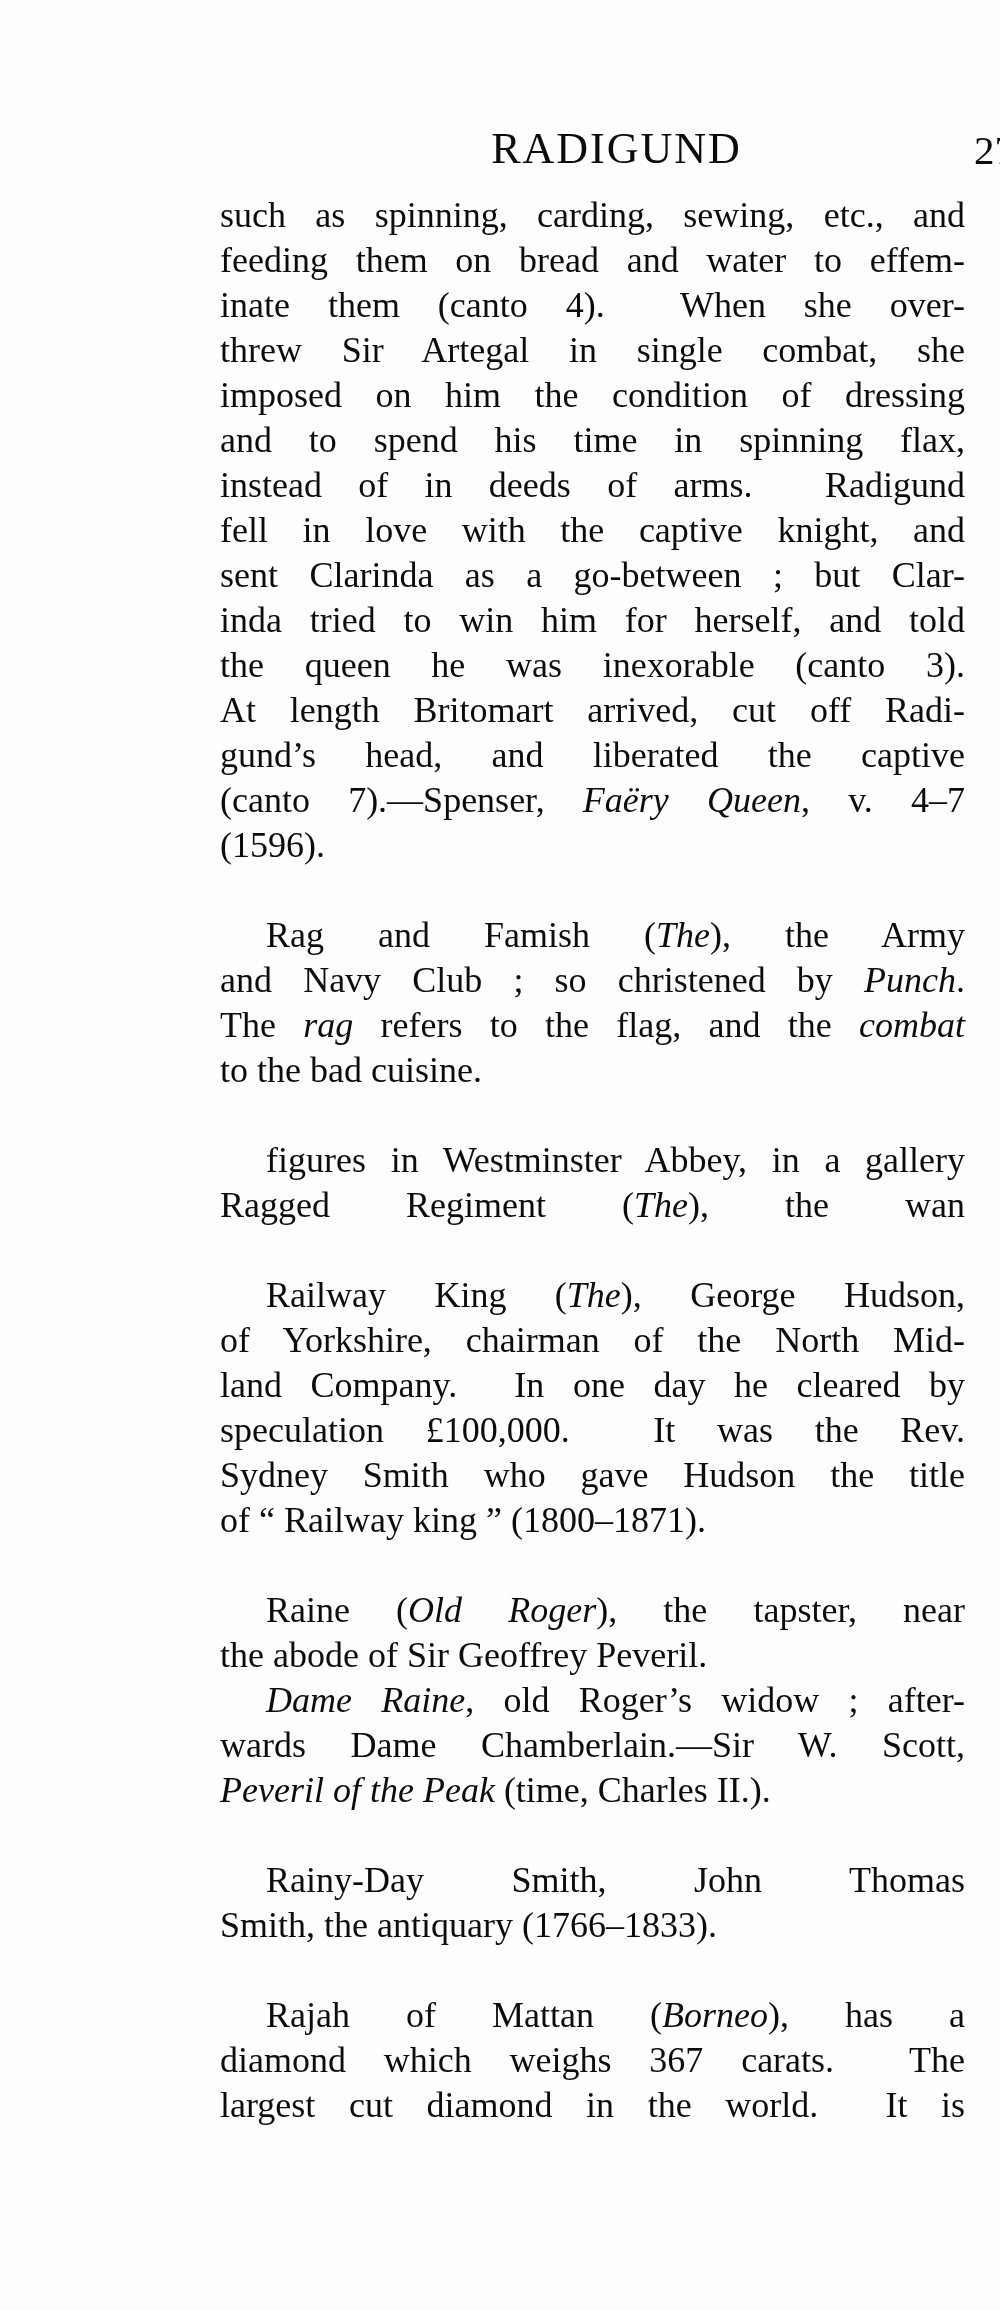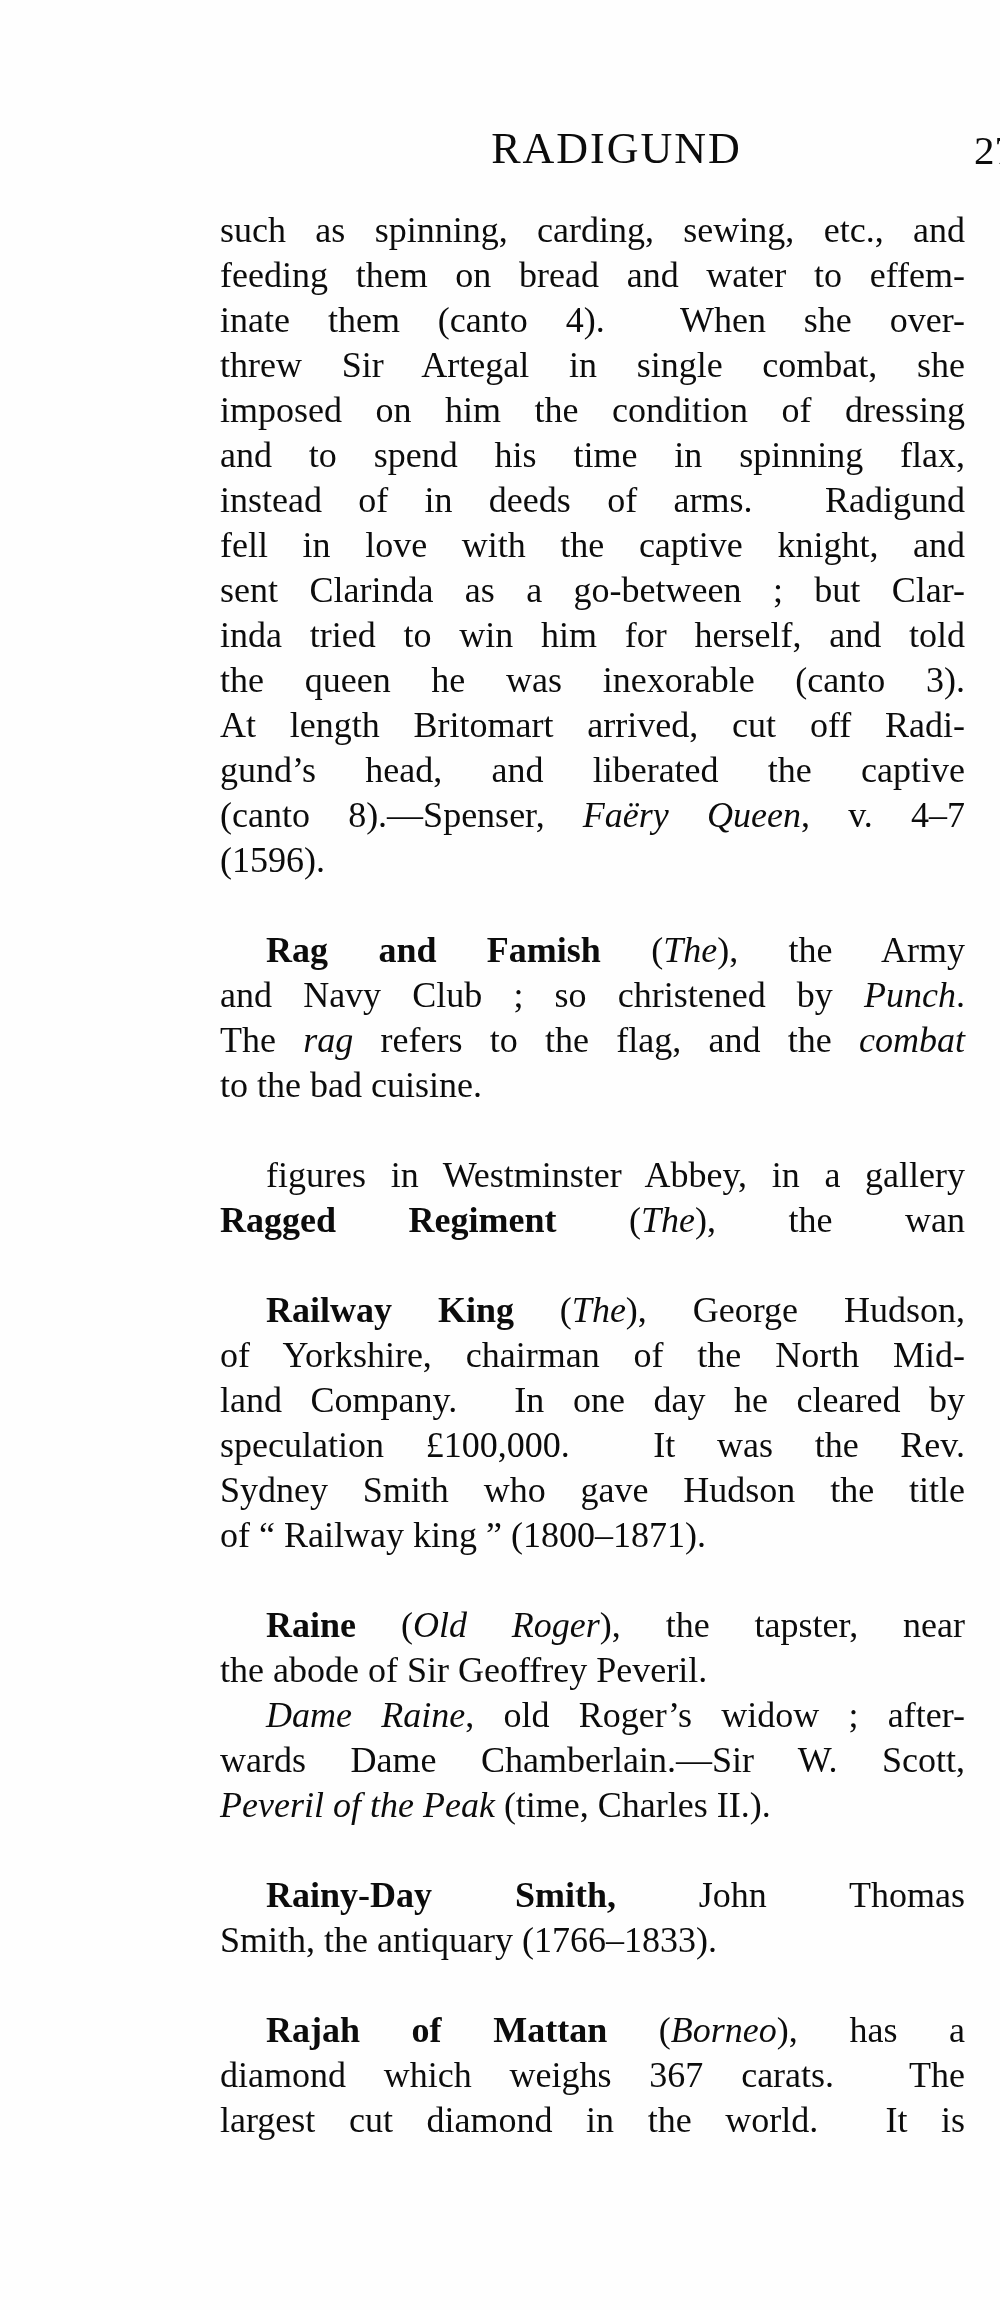--- a/index.html
+++ b/index.html
@@ -23,39 +23,39 @@
   .header-title{
     font-size:44px;line-height:44px;letter-spacing:2px;
     white-space:nowrap;
     margin-left:48px;
   }
   .page-number{
     position:absolute;left:974px;top:130px;
     font-size:41px;line-height:41px;white-space:nowrap;
   }
   .content{
-    position:absolute;left:220px;top:208px;width:745px;
+    position:absolute;left:220px;top:193px;width:745px;
     font-size:36px;line-height:45px;
   }
   .para{margin:0;}
   .para.gap{margin-top:45px;}
   .line{
     text-align:justify;
     text-align-last:justify;
     -moz-text-align-last:justify;
     white-space:normal;
     height:45px;
     overflow:visible;
   }
   .line.last{
     text-align-last:left;
     -moz-text-align-last:left;
   }
   .para.indent .line:first-child{text-indent:46px;}
-  .b{font-weight:bold;}
+  .b{font-weight:normal;}
   .i{font-style:italic;}
 </style>
 </head>
 <body>
 
 <div class="page">
   <div class="running-header">
     <span class="header-title">RADIGUND</span>
   </div>
   <span class="page-number">27</span>
@@ -67,21 +67,21 @@
         <div class="line"><span>threw Sir Artegal in single combat, she</span></div>
         <div class="line"><span>imposed on him the condition of dressing</span></div>
         <div class="line"><span>and to spend his time in spinning flax,</span></div>
         <div class="line"><span>instead of in deeds of arms.&nbsp; Radigund</span></div>
         <div class="line"><span>fell in love with the captive knight, and</span></div>
         <div class="line"><span>sent Clarinda as a go-between&nbsp;; but Clar-</span></div>
         <div class="line"><span>inda tried to win him for herself, and told</span></div>
         <div class="line"><span>the queen he was inexorable (canto 3).</span></div>
         <div class="line"><span>At length Britomart arrived, cut off Radi-</span></div>
         <div class="line"><span>gund’s head, and liberated the captive</span></div>
-        <div class="line"><span>(canto 8).—Spenser, </span><span class="i">Faëry Queen</span><span>, v. 4–7</span></div>
+        <div class="line"><span>(canto 7).—Spenser, </span><span class="i">Faëry Queen</span><span>, v. 4–7</span></div>
         <div class="line last"><span>(1596).</span></div>
       </div>
       <div class="para indent gap">
         <div class="line"><span class="b">Rag and Famish</span><span> (</span><span class="i">The</span><span>), the Army</span></div>
         <div class="line"><span>and Navy Club&nbsp;; so christened by </span><span class="i">Punch</span><span>.</span></div>
         <div class="line"><span>The </span><span class="i">rag</span><span> refers to the flag, and the </span><span class="i">combat</span></div>
         <div class="line last"><span>to the bad cuisine.</span></div>
       </div>
       <div class="para indent gap">
         <div class="line"><span>figures in Westminster Abbey, in a gallery</span></div>

